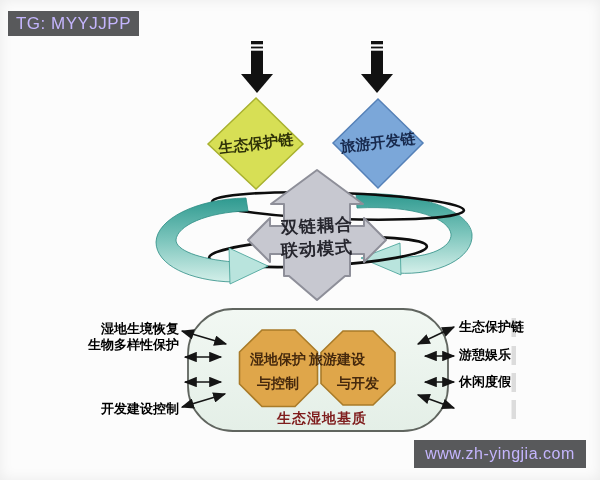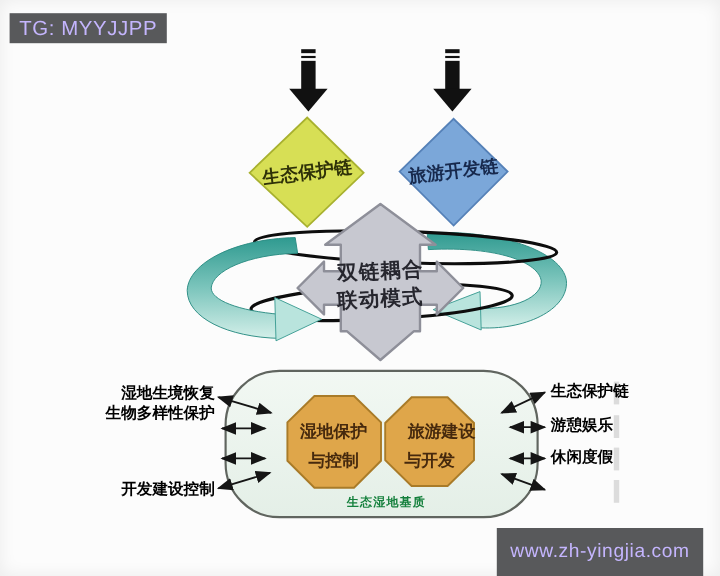--- a/index.html
+++ b/index.html
@@ -10,30 +10,30 @@
     font-family:"DejaVu Serif","Liberation Serif",serif;
   }
   .stage svg{position:absolute;left:0;top:0;}
   .wm{
     position:absolute;color:#c4b5fd;background:#58595b;
     font-family:"Liberation Sans","DejaVu Sans",sans-serif;
     display:flex;align-items:center;justify-content:center;
     letter-spacing:0.5px;
   }
   .wm-tl{left:8px;top:11px;width:131px;height:25px;font-size:17px;}
-  .wm-br{left:414px;top:440px;width:172px;height:40px;font-size:16px;}
+  .wm-br{left:414px;top:440px;width:172px;height:28px;font-size:16px;}
   .lbl{position:absolute;white-space:nowrap;color:#000000;font-weight:700;}
   .center-lbl{transform:translate(-50%,-50%);}
   .diamond-lbl{font-size:15px;transform:translate(-50%,-50%) rotate(-7deg);}
   .d1{color:#2e3108;}
   .d2{color:#17294d;}
   .cross-lbl{font-size:17px;color:#26262e;letter-spacing:1px;
     transform:translate(-50%,-50%) rotate(-3deg);}
   .oct-lbl{font-size:14px;color:#46290d;}
-  .caption-lbl{font-size:10px;color:#15803d;letter-spacing:1px;}
+  .caption-lbl{font-size:14px;color:#7f1d1d;letter-spacing:1px;}
   .side-lbl{font-size:13px;height:18px;line-height:18px;}
   .side-left{left:69px;width:110px;text-align:right;}
   .side-right{left:459px;width:110px;text-align:left;}
 </style>
 </head>
 <body>
 
 <div class="stage">
 
   <svg width="600" height="480" viewBox="0 0 600 480">
@@ -120,21 +120,21 @@
   </svg>
 
   <div class="lbl diamond-lbl d1" style="left:256px;top:144px;">生态保护链</div>
   <div class="lbl diamond-lbl d2" style="left:378px;top:143px;">旅游开发链</div>
 
   <div class="lbl cross-lbl" style="left:317px;top:226px;">双链耦合</div>
   <div class="lbl cross-lbl" style="left:317px;top:249px;">联动模式</div>
 
   <div class="lbl oct-lbl center-lbl" style="left:278px;top:360px;">湿地保护</div>
   <div class="lbl oct-lbl center-lbl" style="left:278px;top:384px;">与控制</div>
-  <div class="lbl oct-lbl center-lbl" style="left:368px;top:360px;">旅游建设</div>
+  <div class="lbl oct-lbl center-lbl" style="left:337px;top:360px;">旅游建设</div>
   <div class="lbl oct-lbl center-lbl" style="left:358px;top:384px;">与开发</div>
 
   <div class="lbl caption-lbl center-lbl" style="left:322px;top:419px;">生态湿地基质</div>
 
   <div class="lbl side-lbl side-left" style="top:320px;">湿地生境恢复</div>
   <div class="lbl side-lbl side-left" style="top:336px;">生物多样性保护</div>
   <div class="lbl side-lbl side-left" style="top:400px;">开发建设控制</div>
 
   <div class="lbl side-lbl side-right" style="top:318px;">生态保护链</div>
   <div class="lbl side-lbl side-right" style="top:373px;">休闲度假</div>

